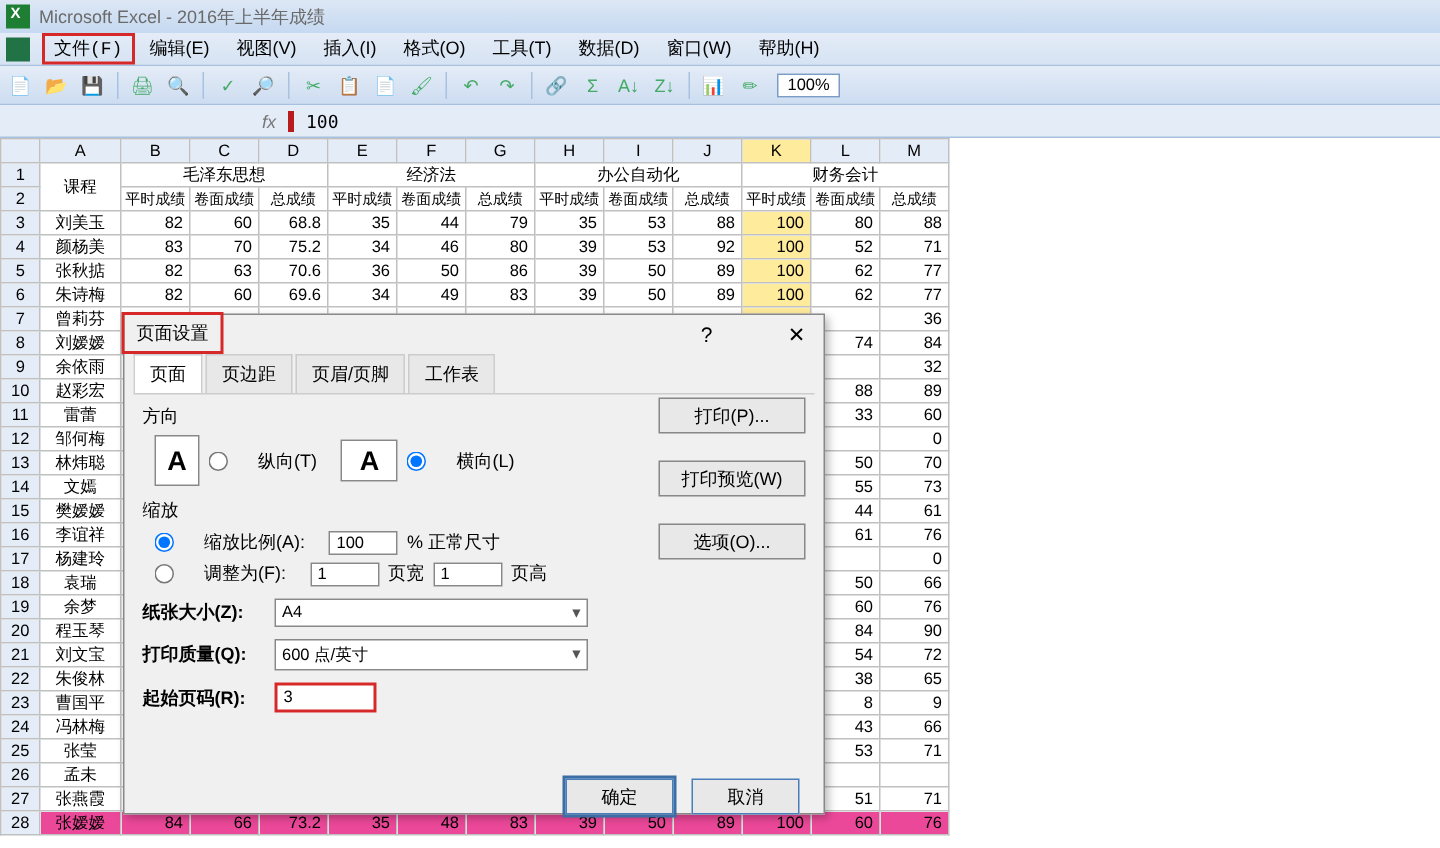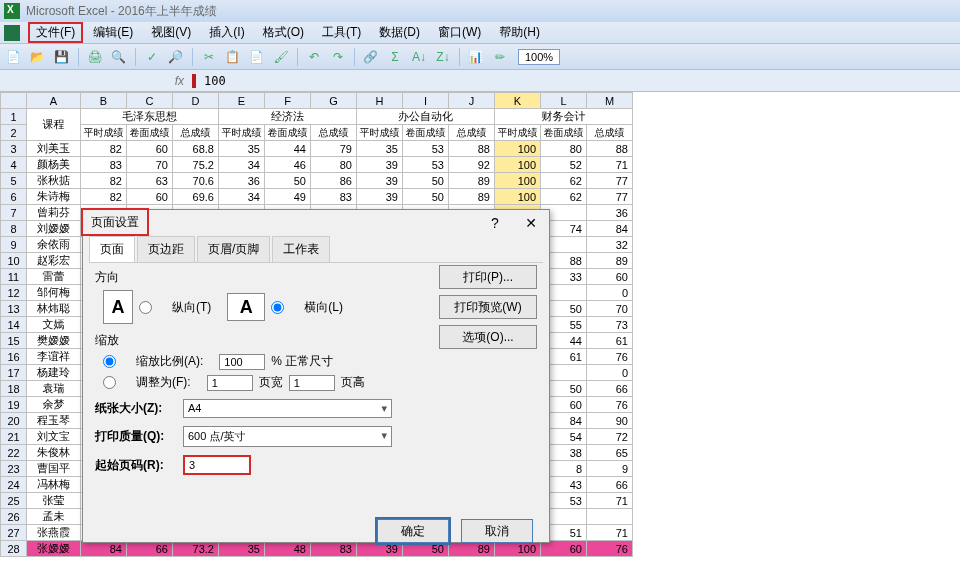--- a/index.html
+++ b/index.html
@@ -4,40 +4,40 @@
 <style>
 * { margin: 0; padding: 0; box-sizing: border-box; font-family: "Microsoft YaHei", SimSun, sans-serif; }
 body { width: 960px; height: 565px; background: #fff; font-size: 12px; color: #000; overflow: hidden; position: relative; }
 .titlebar { height: 22px; background: linear-gradient(#dde7f5, #c5d9f1); display: flex; align-items: center; padding-left: 4px; }
 .titlebar .appicon { width: 16px; height: 16px; background: #1e7e34; margin-right: 6px; position: relative; }
 .titlebar .appicon::after { content: "X"; color: #fff; font-size: 10px; font-weight: bold; position: absolute; left: 3px; top: 1px; }
 .titlebar span { color: #6a6a6a; }
 .menubar { height: 22px; background: linear-gradient(#e4ecf7, #d6e3f3); display: flex; align-items: center; padding-left: 4px; gap: 2px; border-bottom: 1px solid #a9c1e0; }
 .menubar .docicon { width: 16px; height: 16px; background: #217346; margin-right: 6px; }
 .menubar .mitem { padding: 2px 8px; cursor: pointer; }
-.menubar .mitem.boxed { border: 2px solid #d62828; padding: 0 6px; }
+.menubar .mitem.boxed { border: 2px solid #d62828; padding: 0 6px; font-family: Liberation Mono, monospace; }
 .toolbar { height: 26px; background: linear-gradient(#e4ecf7, #cdddf1); display: flex; align-items: center; padding: 0 4px; gap: 4px; border-bottom: 1px solid #a9c1e0; }
 .tbtn { width: 20px; height: 20px; display: inline-flex; align-items: center; justify-content: center; font-size: 12px; color: #4a6; cursor: pointer; border-radius: 2px; }
 .tsep { width: 1px; height: 18px; background: #a9c1e0; margin: 0 2px; }
 .zoombox { margin-left: 4px; border: 1px solid #7a9cc6; background: #fff; padding: 1px 6px; font-size: 11px; }
 .fxbar { height: 22px; background: #e4ecf7; border-bottom: 1px solid #a9c1e0; display: flex; align-items: center; }
 .fxlabel { width: 196px; text-align: right; font-style: italic; color: #777; padding-right: 8px; border-right: 4px solid #b91c1c; }
 .fxval { padding-left: 8px; font-family: monospace; }
 .grid-wrap { position: relative; }
 table.grid { border-collapse: collapse; table-layout: fixed; }
 table.grid th, table.grid td { border: 1px solid #c0c0c0; height: 16px; font-size: 11px; text-align: center; overflow: hidden; white-space: nowrap; }
 table.grid th { background: #e4ecf7; font-weight: normal; }
 table.grid .rownum { background: #e4ecf7; width: 26px; }
 table.grid .colA { width: 54px; }
 table.grid .colN { width: 46px; }
 table.grid .hl { background: #ffeb9c; }
 table.grid td.data { text-align: right; padding-right: 4px; }
 table.grid td.name { text-align: center; }
 .dialog { position: absolute; left: 82px; top: 209px; width: 468px; height: 334px; background: #f0f0f0; border: 1px solid #888; box-shadow: 2px 2px 6px rgba(0,0,0,.3); }
-.dlg-title { height: 26px; display: flex; align-items: center; padding-left: 8px; position: relative; }
+.dlg-title { height: 26px; display: flex; align-items: center; padding-left: 8px; position: relative; gap: 24px; }
 .dlg-title .boxed { border: 2px solid #d62828; padding: 1px 8px; position: absolute; left: -2px; top: -2px; height: 28px; display: flex; align-items: center; }
 .dlg-title .qbtn { margin-left: auto; width: 36px; text-align: center; font-size: 14px; cursor: pointer; }
 .dlg-title .xbtn { width: 36px; text-align: center; font-size: 14px; cursor: pointer; }
 .tabs { display: flex; border-bottom: 1px solid #ccc; margin: 0 6px; }
 .tab { padding: 4px 10px; background: #e8e8e8; border: 1px solid #ccc; border-bottom: none; margin-right: 2px; cursor: pointer; }
 .tab.active { background: #fff; }
 .dlg-body { padding: 6px 12px; height: 252px; position: relative; }
 .fieldset { margin-bottom: 8px; }
 .fieldset .flabel { font-size: 12px; margin-bottom: 4px; }
 .orient-row { display: flex; align-items: center; gap: 6px; margin-left: 8px; }
@@ -45,21 +45,21 @@
 .orient-icon.wide { width: 38px; height: 28px; }
 .radio { display: inline-flex; align-items: center; gap: 20px; cursor: pointer; margin-right: 10px; }
 .radio input { margin: 0; }
 .scale-row { display: flex; align-items: center; gap: 6px; margin-left: 8px; margin-top: 4px; }
 .numbox { width: 46px; border: 1px solid #888; padding: 1px 4px; background: #fff; font-size: 11px; }
 .combo { width: 209px; border: 1px solid #888; background: #fff; padding: 2px 4px; font-size: 11px; display: flex; justify-content: space-between; cursor: pointer; }
 .combo .arrow { color: #555; }
 .row2 { display: flex; align-items: center; gap: 6px; margin-top: 8px; }
 .row2 .lbl { width: 82px; font-weight: bold; }
 .startpage { width: 68px; border: 2px solid #d62828; padding: 2px 4px; background: #fff; font-size: 11px; }
-.side-btns { position: absolute; right: 12px; top: 2px; display: flex; flex-direction: column; gap: 6px; }
+.side-btns { position: absolute; right: 12px; top: 2px; display: flex; flex-direction: column; gap: 18px; }
 .side-btns button { width: 98px; height: 24px; background: #e8e8e8; border: 1px solid #888; cursor: pointer; font-size: 12px; }
 .dlg-foot { height: 32px; display: flex; justify-content: flex-end; align-items: center; gap: 12px; padding-right: 16px; }
 .dlg-foot button { width: 72px; height: 24px; border: 1px solid #4a7ebb; background: #e8e8e8; cursor: pointer; font-size: 12px; }
 .dlg-foot button.primary { outline: 2px solid #3a6ea5; }
 </style>
 </head>
 <body>
 
 <div class="titlebar">
   <div class="appicon"></div>

